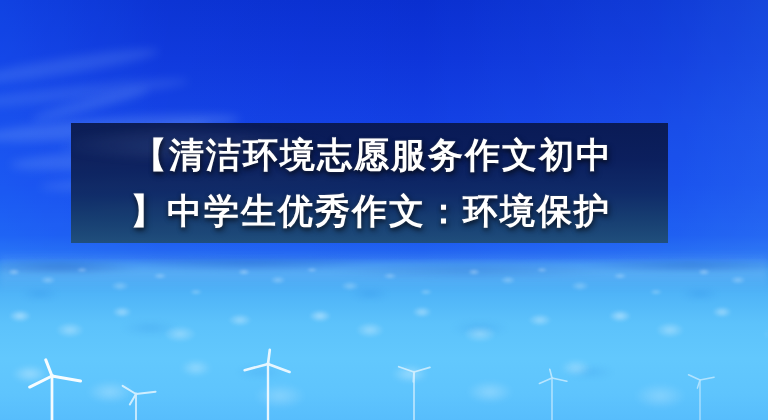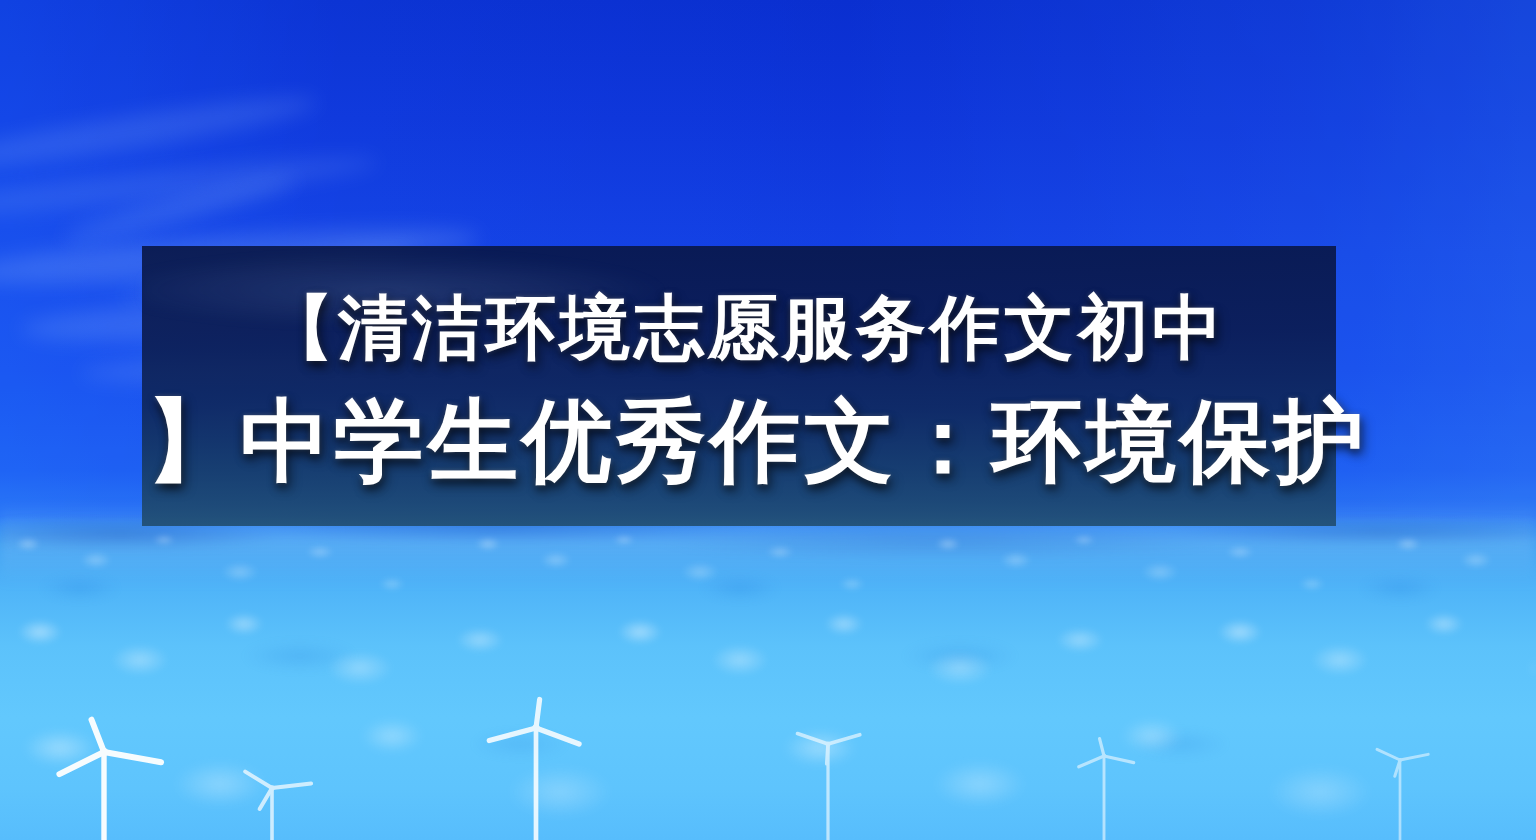--- a/index.html
+++ b/index.html
@@ -301,21 +301,21 @@
         <g opacity="0.5">
           <line x1="700" y1="90" x2="700" y2="50" stroke-width="1.3499999999999999"></line>
           <line x1="700" y1="50" x2="714.0953893117886" y2="47.178333817563235" stroke-width="1.5"></line>
           <line x1="700" y1="50" x2="697.3952773349961" y2="58.124663962350716" stroke-width="1.5"></line>
           <line x1="700" y1="50" x2="688.5093333532153" y2="44.69700222008605" stroke-width="1.5"></line>
           <circle cx="700" cy="50" r="1.05" fill="#ffffff" stroke="none"></circle>
         </g>
       </g>
   </svg>
 
-  <div class="banner" style="left: 71px; top: 123px; width: 597px; height: 140px;">
+  <div class="banner" style="left: 71px; top: 123px; width: 597px; height: 120px;">
     <div class="banner-cloud"></div>
     <div class="banner-lines">
       <div class="tline l1" style="font-size: 35px; color: rgb(255, 255, 255);">【清洁环境志愿服务作文初中</div>
-      <div class="tline l2" style="font-size: 45px; color: rgb(255, 255, 255);">】中学生优秀作文：环境保护</div>
+      <div class="tline l2" style="font-size: 35px; color: rgb(255, 255, 255);">】中学生优秀作文：环境保护</div>
     </div>
   </div>
 
 </div>
 
 </body></html>

